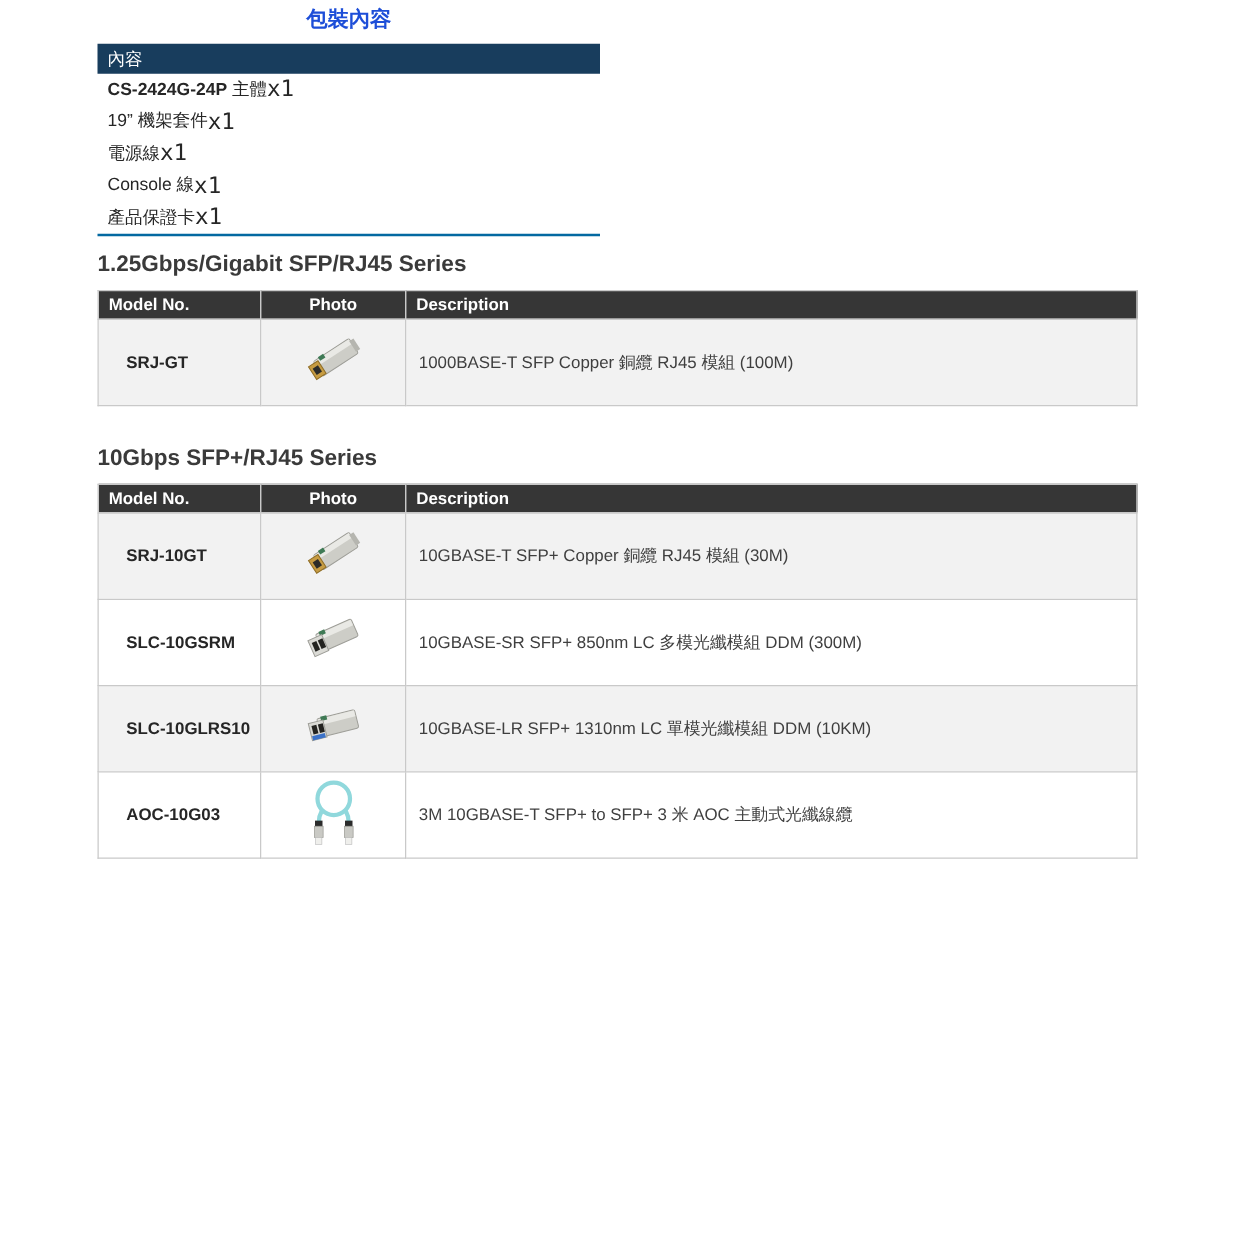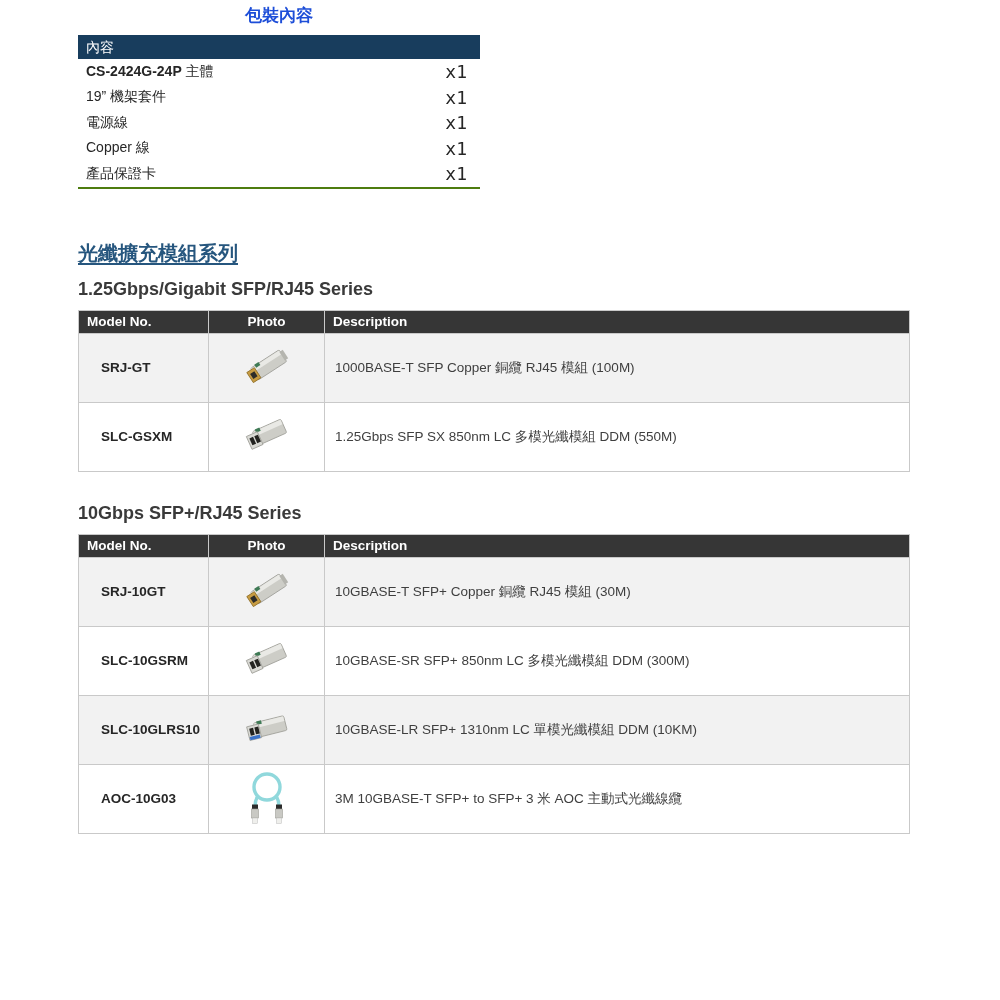--- a/index.html
+++ b/index.html
@@ -24,34 +24,34 @@
     margin: 4px 0 8px 78px;
     width: 402px;
     text-align: center;
     font-size: 17px;
     font-weight: bold;
     color: #1d4ed8;
   }
   .pkg-table {
     margin-left: 78px;
     width: 402px;
-    border-bottom: 2px solid #4d7c0f;
+    border-bottom: 2px solid #0369a1;
     box-sizing: border-box;
   }
   .pkg-header {
     background: var(--navy);
     color: #ffffff;
     height: 24px;
     line-height: 24px;
     padding-left: 8px;
     font-size: 14px;
   }
   .pkg-row {
     display: flex;
-    justify-content: space-between;
+    justify-content: flex-start;
     align-items: center;
     height: 25.5px;
     padding: 0 13px 0 8px;
     font-size: 14px;
     color: var(--text-dark);
   }
   .pkg-row .model-bold { font-weight: bold; white-space: pre; }
   .pkg-row .item-label { white-space: pre; }
   .pkg-qty {
     font-family: "DejaVu Sans Mono", monospace;
@@ -129,31 +129,30 @@
   </div>
   <div class="pkg-row">
     <div><span class="model-bold"></span><span class="item-label">19” 機架套件</span></div>
     <div class="pkg-qty">x1</div>
   </div>
   <div class="pkg-row">
     <div><span class="model-bold"></span><span class="item-label">電源線</span></div>
     <div class="pkg-qty">x1</div>
   </div>
   <div class="pkg-row">
-    <div><span class="model-bold"></span><span class="item-label">Copper 線</span></div>
+    <div><span class="model-bold"></span><span class="item-label">Console 線</span></div>
     <div class="pkg-qty">x1</div>
   </div>
   <div class="pkg-row">
     <div><span class="model-bold"></span><span class="item-label">產品保證卡</span></div>
     <div class="pkg-qty">x1</div>
   </div>
 </div>
 
 <div>
-  <div class="section-heading">光纖擴充模組系列</div>
 
   <div class="series-title">1.25Gbps/Gigabit SFP/RJ45 Series</div>
 
   <table class="module-table">
     <colgroup>
         <col class="col-w-model">
         <col class="col-w-photo">
         <col>
       </colgroup>
     <thead>
@@ -170,34 +169,20 @@
               <g transform="rotate(-33 23 27)">
                 <rect x="8" y="20" width="34" height="14" rx="1.5" fill="#cdcdc7" stroke="#9e9e98" stroke-width="0.8"></rect>
                 <rect x="8.5" y="20.5" width="33" height="4.5" fill="#e9e9e5"></rect>
                 <rect x="13" y="19" width="5" height="3.5" fill="#3f7a55"></rect>
                 <rect x="2.5" y="21.5" width="9" height="12" fill="#c79c42" stroke="#8f6d25" stroke-width="0.8"></rect>
                 <rect x="4.5" y="24.5" width="5" height="6" fill="#2c2c29"></rect>
                 <rect x="41" y="22" width="4" height="10" fill="#b5b5af"></rect>
               </g>
             </svg></td>
         <td class="cell-desc">1000BASE-T SFP Copper 銅纜 RJ45 模組 (100M)</td>
-      </tr>
-      <tr>
-        <td class="cell-model">SLC-GSXM</td>
-        <td class="cell-photo"><svg width="46" height="54" viewBox="0 0 46 54">
-              <g transform="rotate(-24 23 27)">
-                <rect x="11" y="18" width="31" height="15" rx="1.5" fill="#cdcdc7" stroke="#9e9e98" stroke-width="0.8"></rect>
-                <rect x="11.5" y="18.5" width="30" height="5" fill="#e9e9e5"></rect>
-                <rect x="14" y="17" width="5" height="3.5" fill="#3f7a55"></rect>
-                <rect x="3.5" y="20" width="12" height="14" fill="#dadad5" stroke="#9e9e98" stroke-width="0.8"></rect>
-                <rect x="5.5" y="23" width="4" height="7.5" fill="#232320"></rect>
-                <rect x="10.8" y="23" width="4" height="7.5" fill="#232320"></rect>
-              </g>
-            </svg></td>
-        <td class="cell-desc">1.25Gbps SFP SX 850nm LC 多模光纖模組 DDM (550M)</td>
       </tr>
     </tbody>
   </table>
 
   <div class="series-title second">10Gbps SFP+/RJ45 Series</div>
 
   <table class="module-table">
     <colgroup>
         <col class="col-w-model">
         <col class="col-w-photo">

